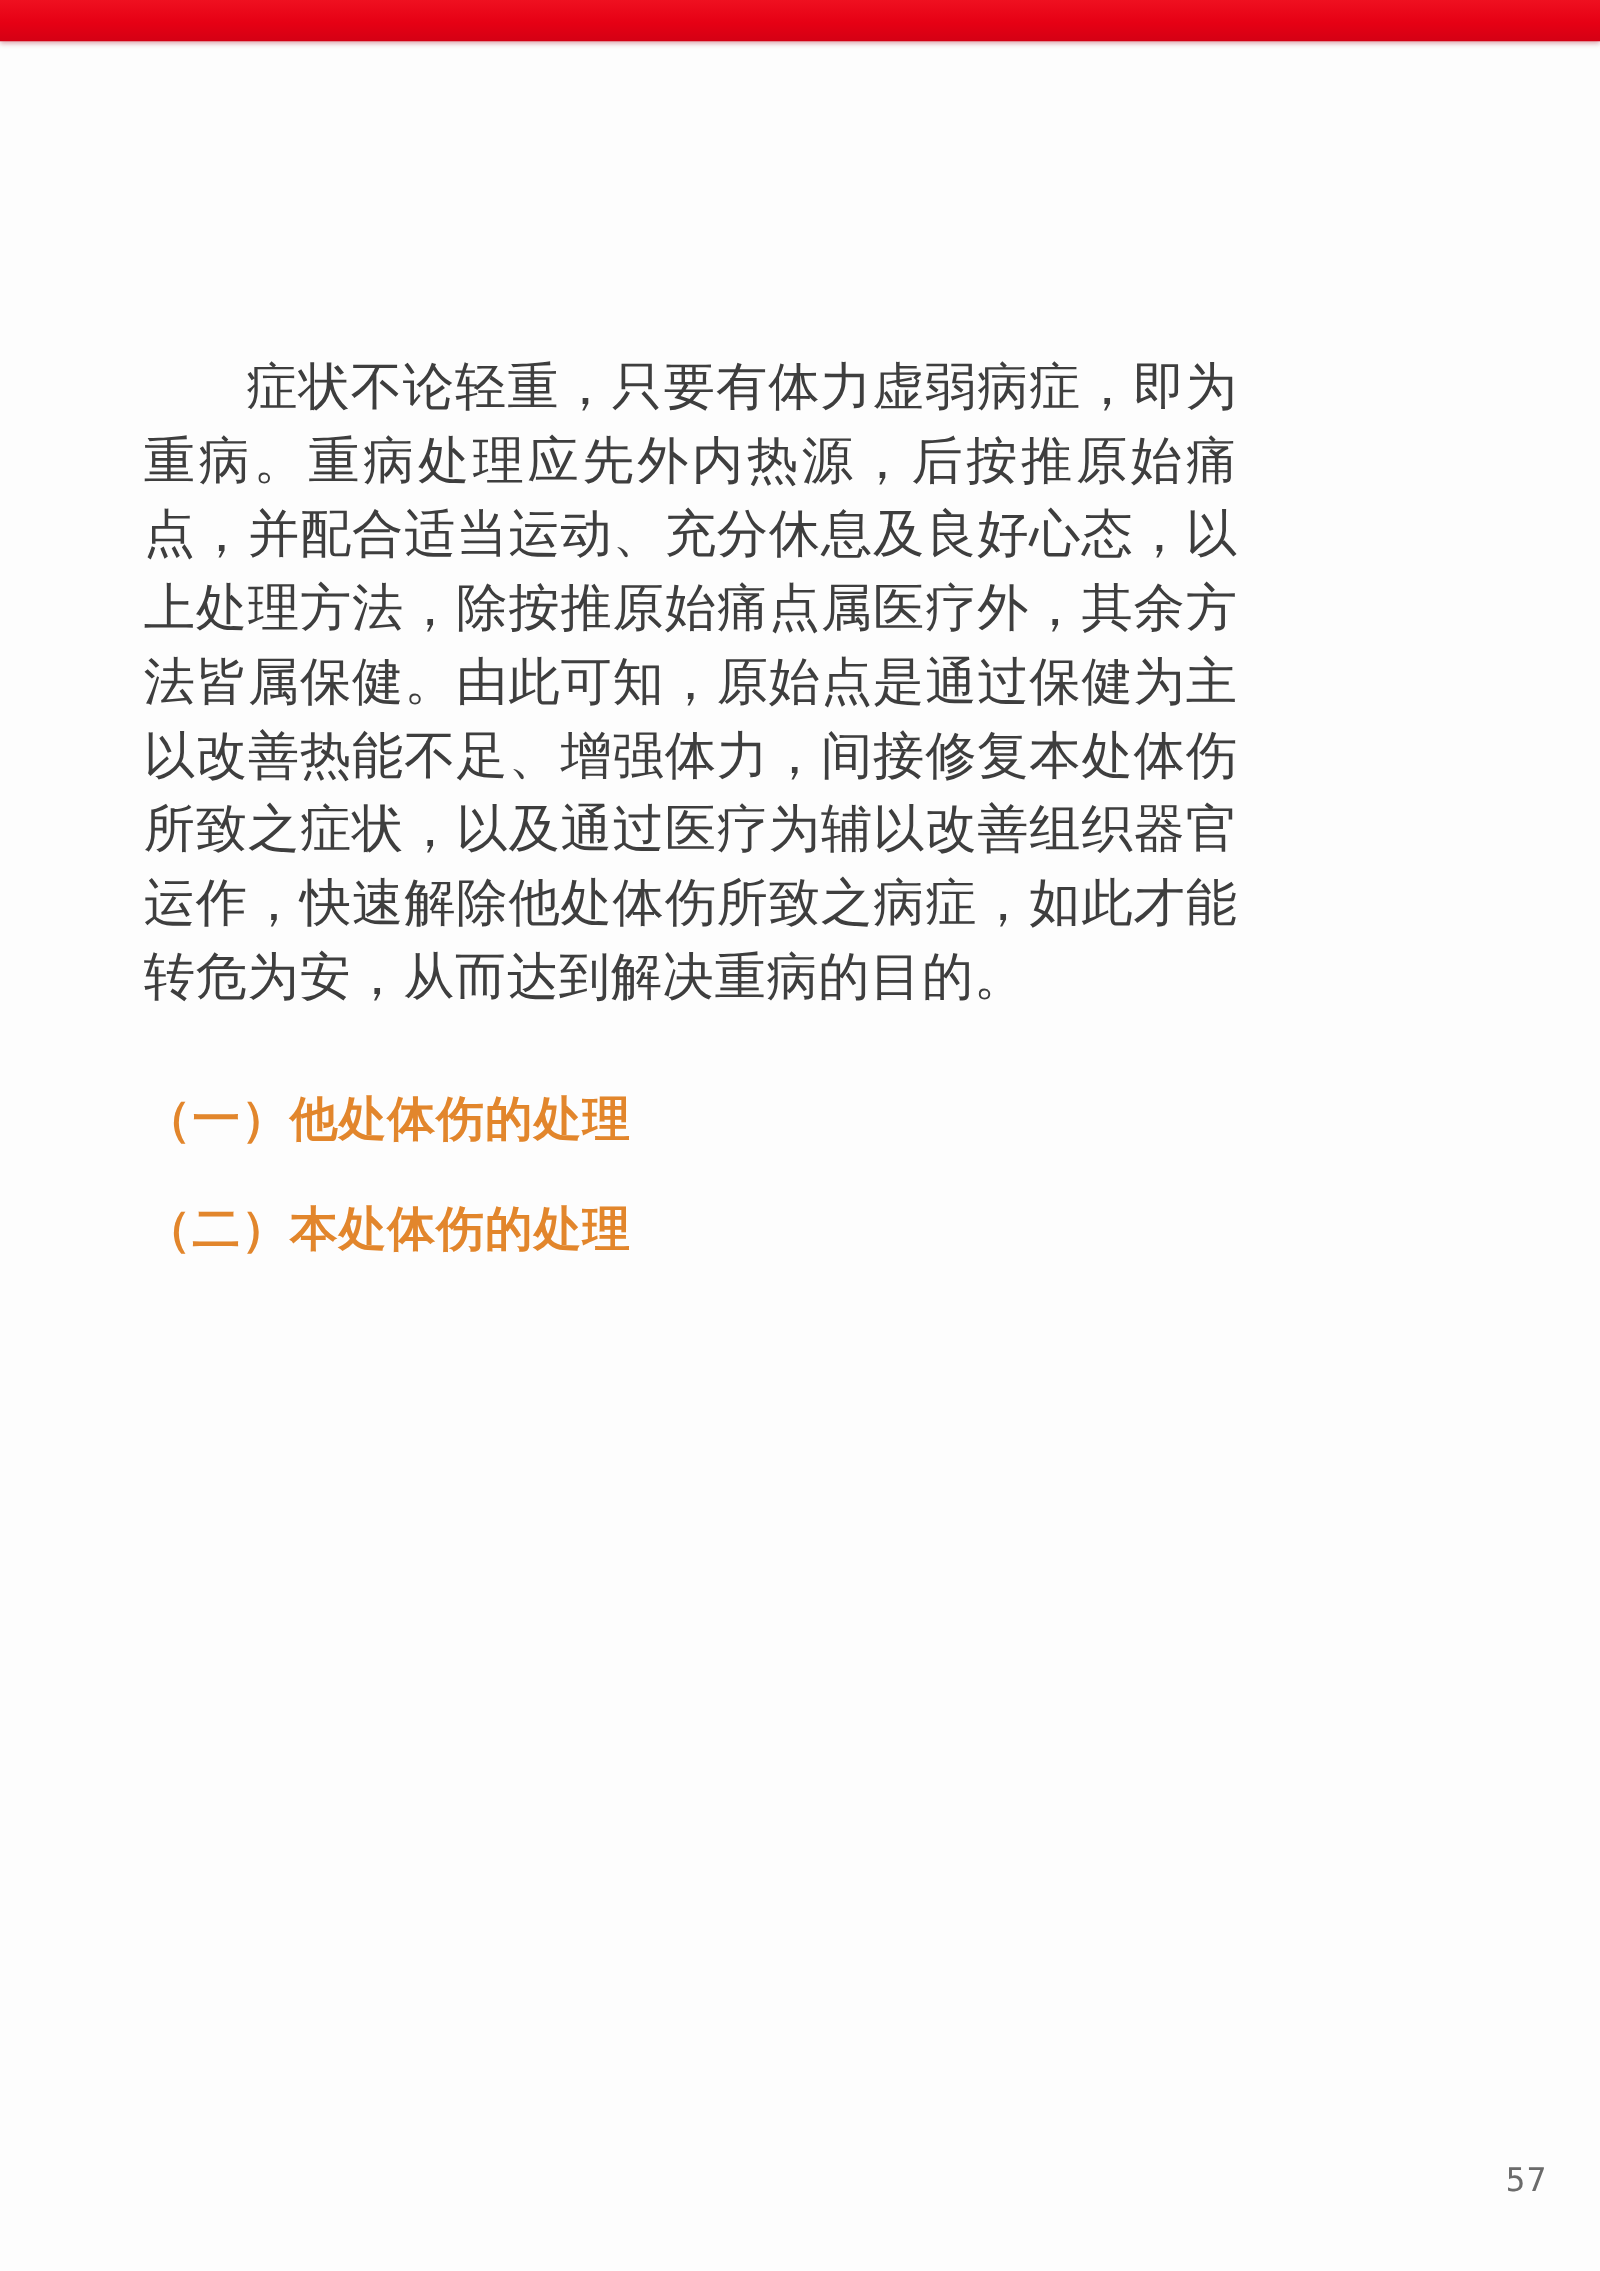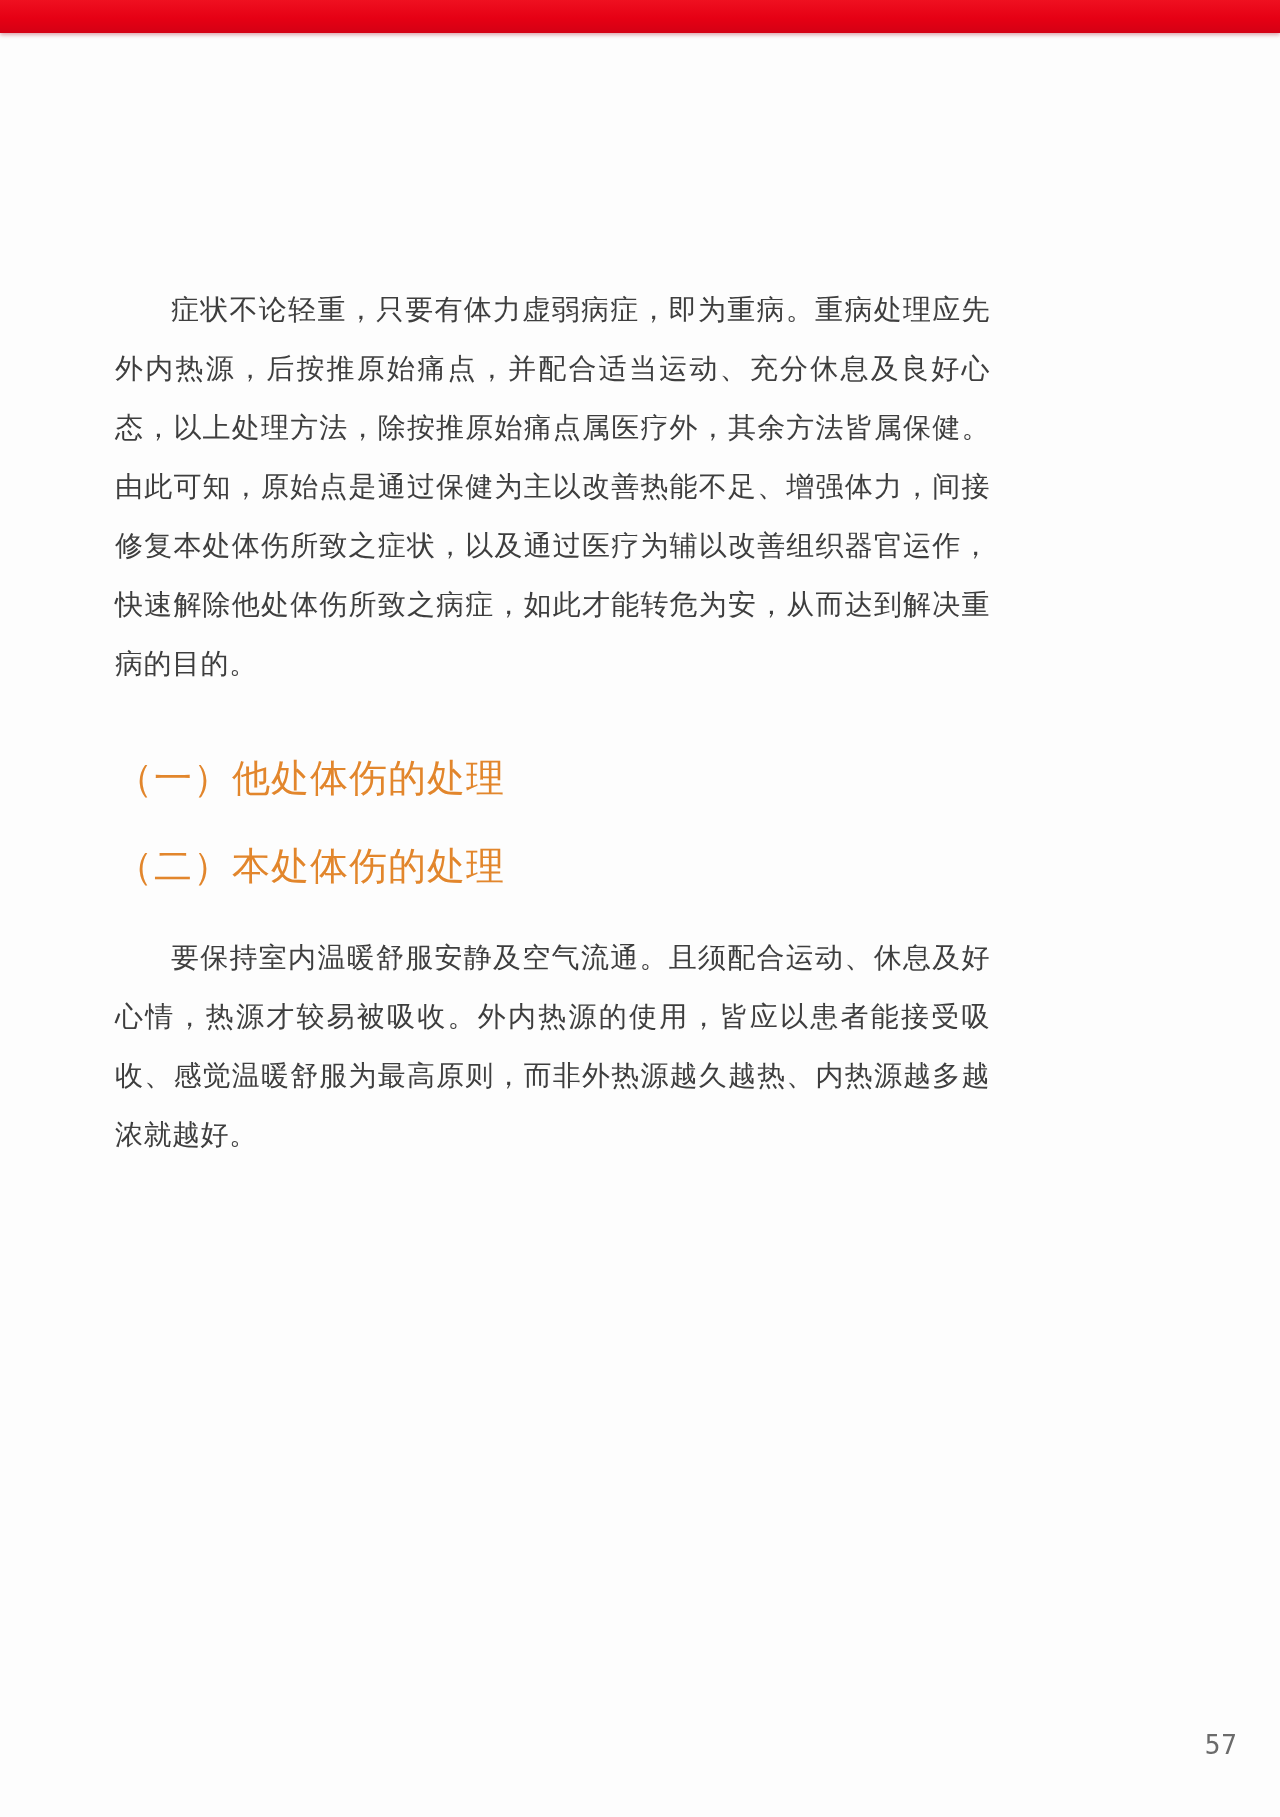--- a/index.html
+++ b/index.html
@@ -26,35 +26,35 @@
   }
   .content {
     position: absolute;
     left: 115px;
     top: 33px;
     width: 875px;
     color: var(--body_text, #3e3e3e);
   }
   .body-para {
     margin: 0;
-    font-size: 28px;
+    font-size: 41px;
     line-height: 59px;
     letter-spacing: 0.5px;
     text-align: justify;
     text-indent: 2em;
     color: var(--body_text, #3e3e3e);
   }
   .para-1 { margin-top: 247px; }
   .para-2 { margin-top: 39px; }
   .para-3 { margin-top: 34px; }
   .section-heading {
     margin: 0;
     font-size: 38px;
     line-height: 56px;
-    font-weight: 400;
+    font-weight: 700;
     letter-spacing: 1px;
     color: var(--heading_orange, #e2862c);
   }
   .heading-1 { margin-top: 57px; }
   .heading-2 { margin-top: 32px; }
   .page-number {
     position: absolute;
     right: 42px;
     bottom: 57px;
     font-size: 26px;
@@ -72,19 +72,18 @@
 
   <div class="content">
 
     <p class="body-para para-1">症状不论轻重，只要有体力虚弱病症，即为重病。重病处理应先外内热源，后按推原始痛点，并配合适当运动、充分休息及良好心态，以上处理方法，除按推原始痛点属医疗外，其余方法皆属保健。由此可知，原始点是通过保健为主以改善热能不足、增强体力，间接修复本处体伤所致之症状，以及通过医疗为辅以改善组织器官运作，快速解除他处体伤所致之病症，如此才能转危为安，从而达到解决重病的目的。</p>
 
     <h2 class="section-heading heading-1">（一）他处体伤的处理</h2>
 
 
     <h2 class="section-heading heading-2">（二）本处体伤的处理</h2>
 
-    <p class="body-para para-3">要保持室内温暖舒服安静及空气流通。且须配合运动、休息及好心情，热源才较易被吸收。外内热源的使用，皆应以患者能接受吸收、感觉温暖舒服为最高原则，而非外热源越久越热、内热源越多越浓就越好。</p>
 
   </div>
 
   <div class="page-number">57</div>
 
 </div>
 
 </body></html>

